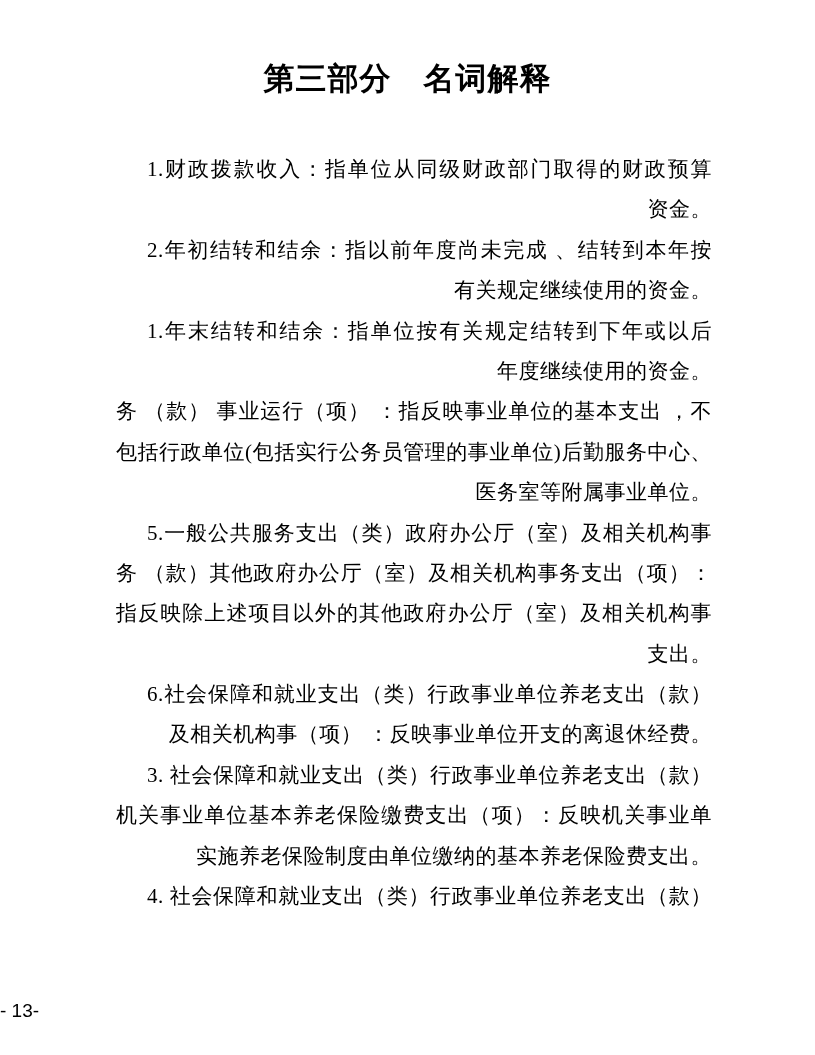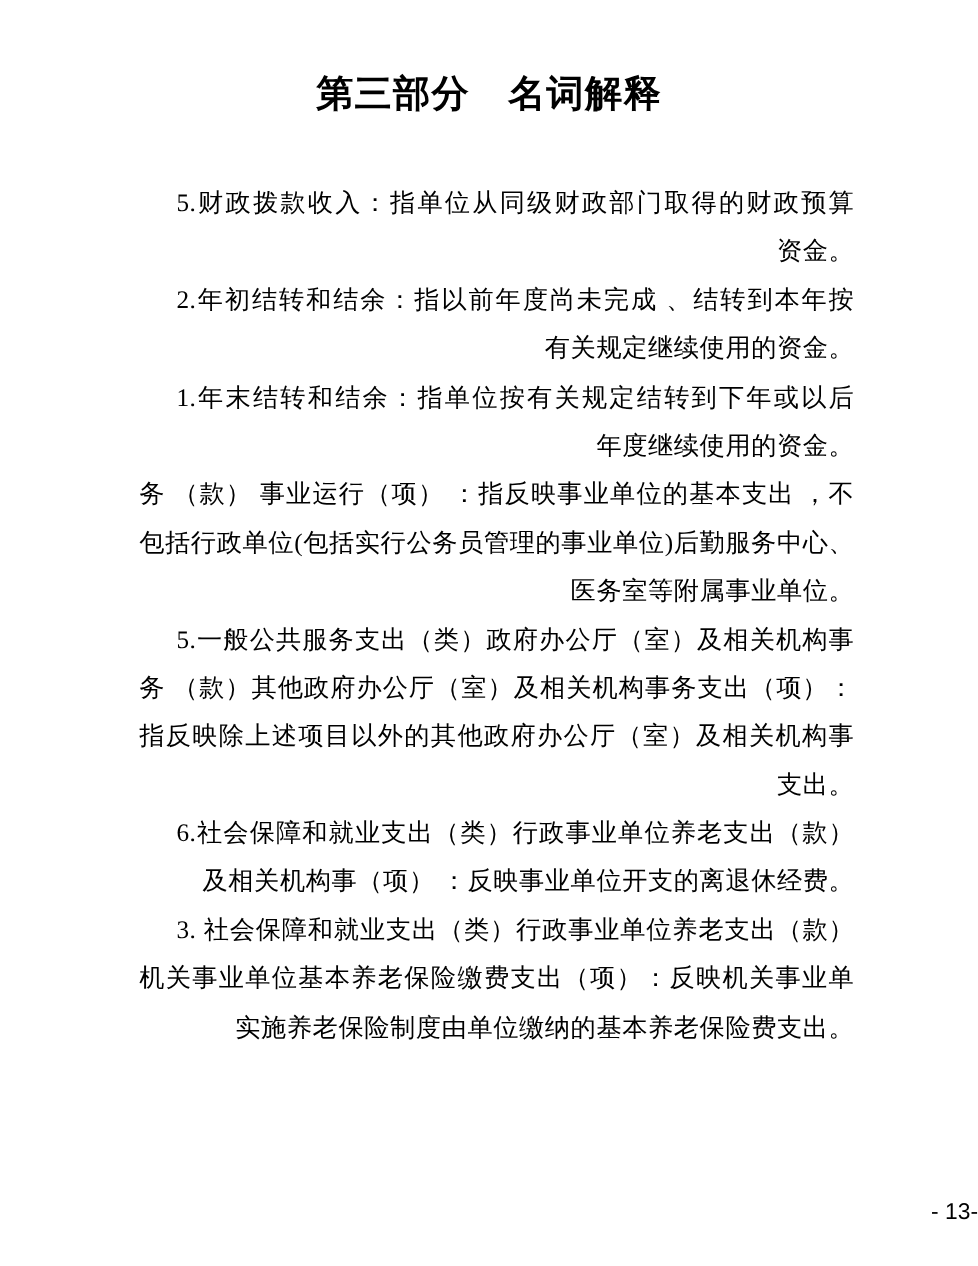--- a/index.html
+++ b/index.html
@@ -45,47 +45,48 @@
   }
   .line.fill {
     text-align: justify;
     text-align-last: justify;
   }
   .footer {
     position: absolute;
     left: 0;
     right: 0;
     top: 1000px;
-    text-align: right;
+    text-align: left;
     font-family: "Liberation Sans", sans-serif;
     font-size: 19px;
     color: #000000;
   }
 </style>
 </head>
 <body>
 
 <div class="page">
   <h1 class="title">第三部分　名词解释</h1>
 
   <div class="body-text">
-      <div class="line first fill">5.财政拨款收入：指单位从同级财政部门取得的财政预算</div>
+      <div class="line first fill">1.财政拨款收入：指单位从同级财政部门取得的财政预算</div>
       <div class="line">资金。</div>
       <div class="line first fill">2.年初结转和结余：指以前年度尚未完成 、结转到本年按</div>
       <div class="line">有关规定继续使用的资金。</div>
       <div class="line first fill">1.年末结转和结余：指单位按有关规定结转到下年或以后</div>
       <div class="line">年度继续使用的资金。</div>
       <div class="line fill">务 （款） 事业运行（项） ：指反映事业单位的基本支出 ，不</div>
       <div class="line fill">包括行政单位(包括实行公务员管理的事业单位)后勤服务中心、</div>
       <div class="line">医务室等附属事业单位。</div>
       <div class="line first fill">5.一般公共服务支出（类）政府办公厅（室）及相关机构事</div>
       <div class="line fill">务 （款）其他政府办公厅（室）及相关机构事务支出（项）：</div>
       <div class="line fill">指反映除上述项目以外的其他政府办公厅（室）及相关机构事务</div>
       <div class="line">支出。</div>
       <div class="line first fill">6.社会保障和就业支出（类）行政事业单位养老支出（款）</div>
       <div class="line">及相关机构事（项） ：反映事业单位开支的离退休经费。</div>
       <div class="line first fill">3. 社会保障和就业支出（类）行政事业单位养老支出（款）</div>
       <div class="line fill">机关事业单位基本养老保险缴费支出（项）：反映机关事业单位</div>
       <div class="line">实施养老保险制度由单位缴纳的基本养老保险费支出。</div>
+      <div class="line first fill">4. 社会保障和就业支出（类）行政事业单位养老支出（款）</div>
     </div>
 
   <div class="footer">- 13-</div>
 </div>
 
 </body></html>

